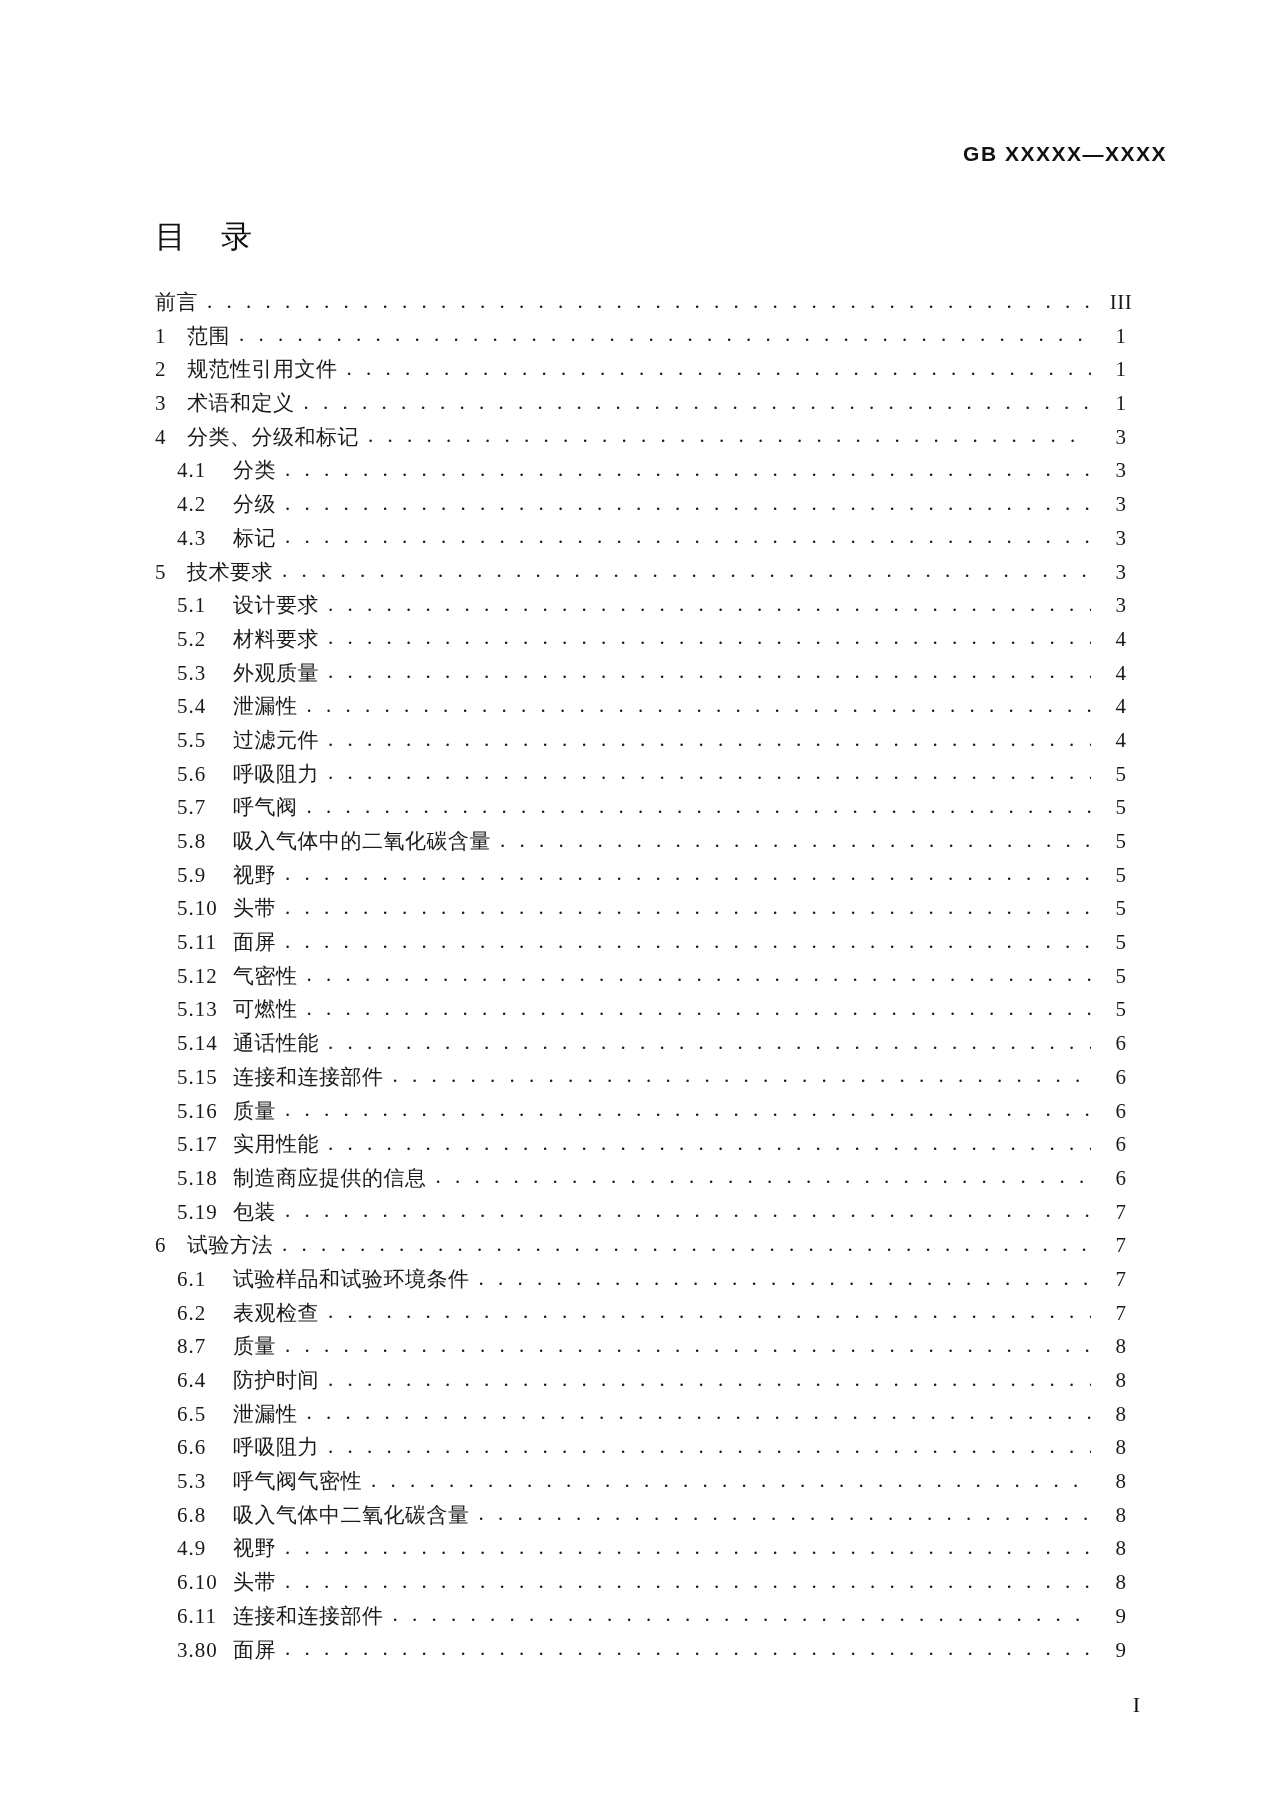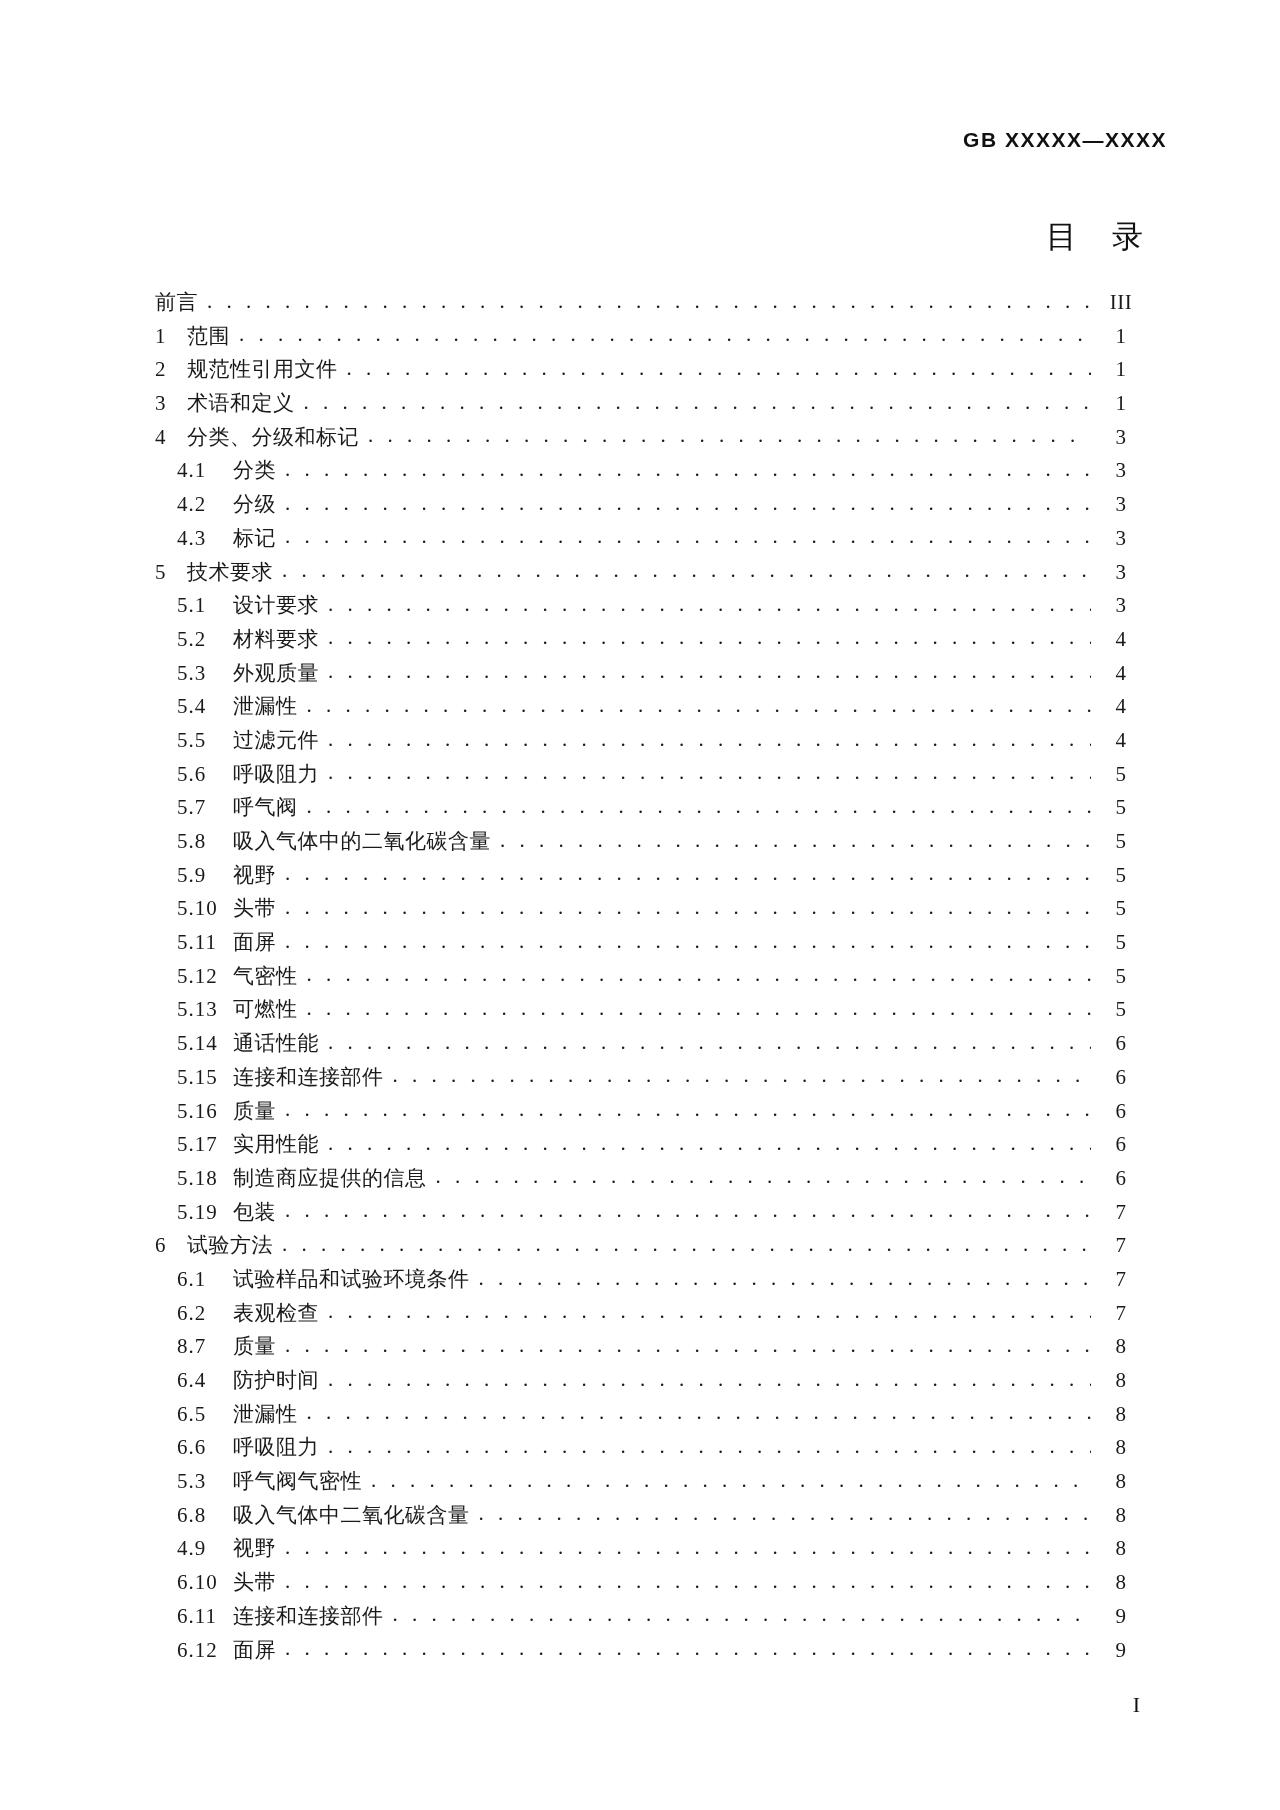--- a/index.html
+++ b/index.html
@@ -7,37 +7,37 @@
     width: 1280px;
     height: 1810px;
     background: #ffffff;
     position: relative;
     font-family: "Liberation Serif", "DejaVu Serif", serif;
     color: #1a1a1a;
     overflow: hidden;
   }
   .doc-header {
     position: absolute;
-    top: 128px;
+    top: 142px;
     right: 113px;
     font-family: "Liberation Sans", "DejaVu Sans", sans-serif;
     font-size: 21px;
     font-weight: 600;
     letter-spacing: 1.5px;
     color: #111;
   }
   .content {
     position: absolute;
     left: 155px;
     top: 216px;
     width: 990px;
   }
   .doc-title {
     margin: 0 0 30px 0;
-    text-align: right;
+    text-align: left;
     font-size: 31px;
     font-weight: 500;
     white-space: pre;
     letter-spacing: 2px;
     color: #111;
   }
   .toc-list { width: 100%; }
   .toc-row {
     display: flex;
     align-items: baseline;
@@ -365,21 +365,21 @@
   </div>
 
   <div class="toc-row l1">
     <span class="toc-num">6.11</span>
     <span class="toc-label">连接和连接部件</span>
     <span class="toc-leader"></span>
     <span class="toc-page">9</span>
   </div>
 
   <div class="toc-row l1">
-    <span class="toc-num">6.12</span>
+    <span class="toc-num">3.80</span>
     <span class="toc-label">面屏</span>
     <span class="toc-leader"></span>
     <span class="toc-page">9</span>
   </div>
 </div>
 </div>
 
 <div class="doc-footer">I</div>
 
 </body></html>

